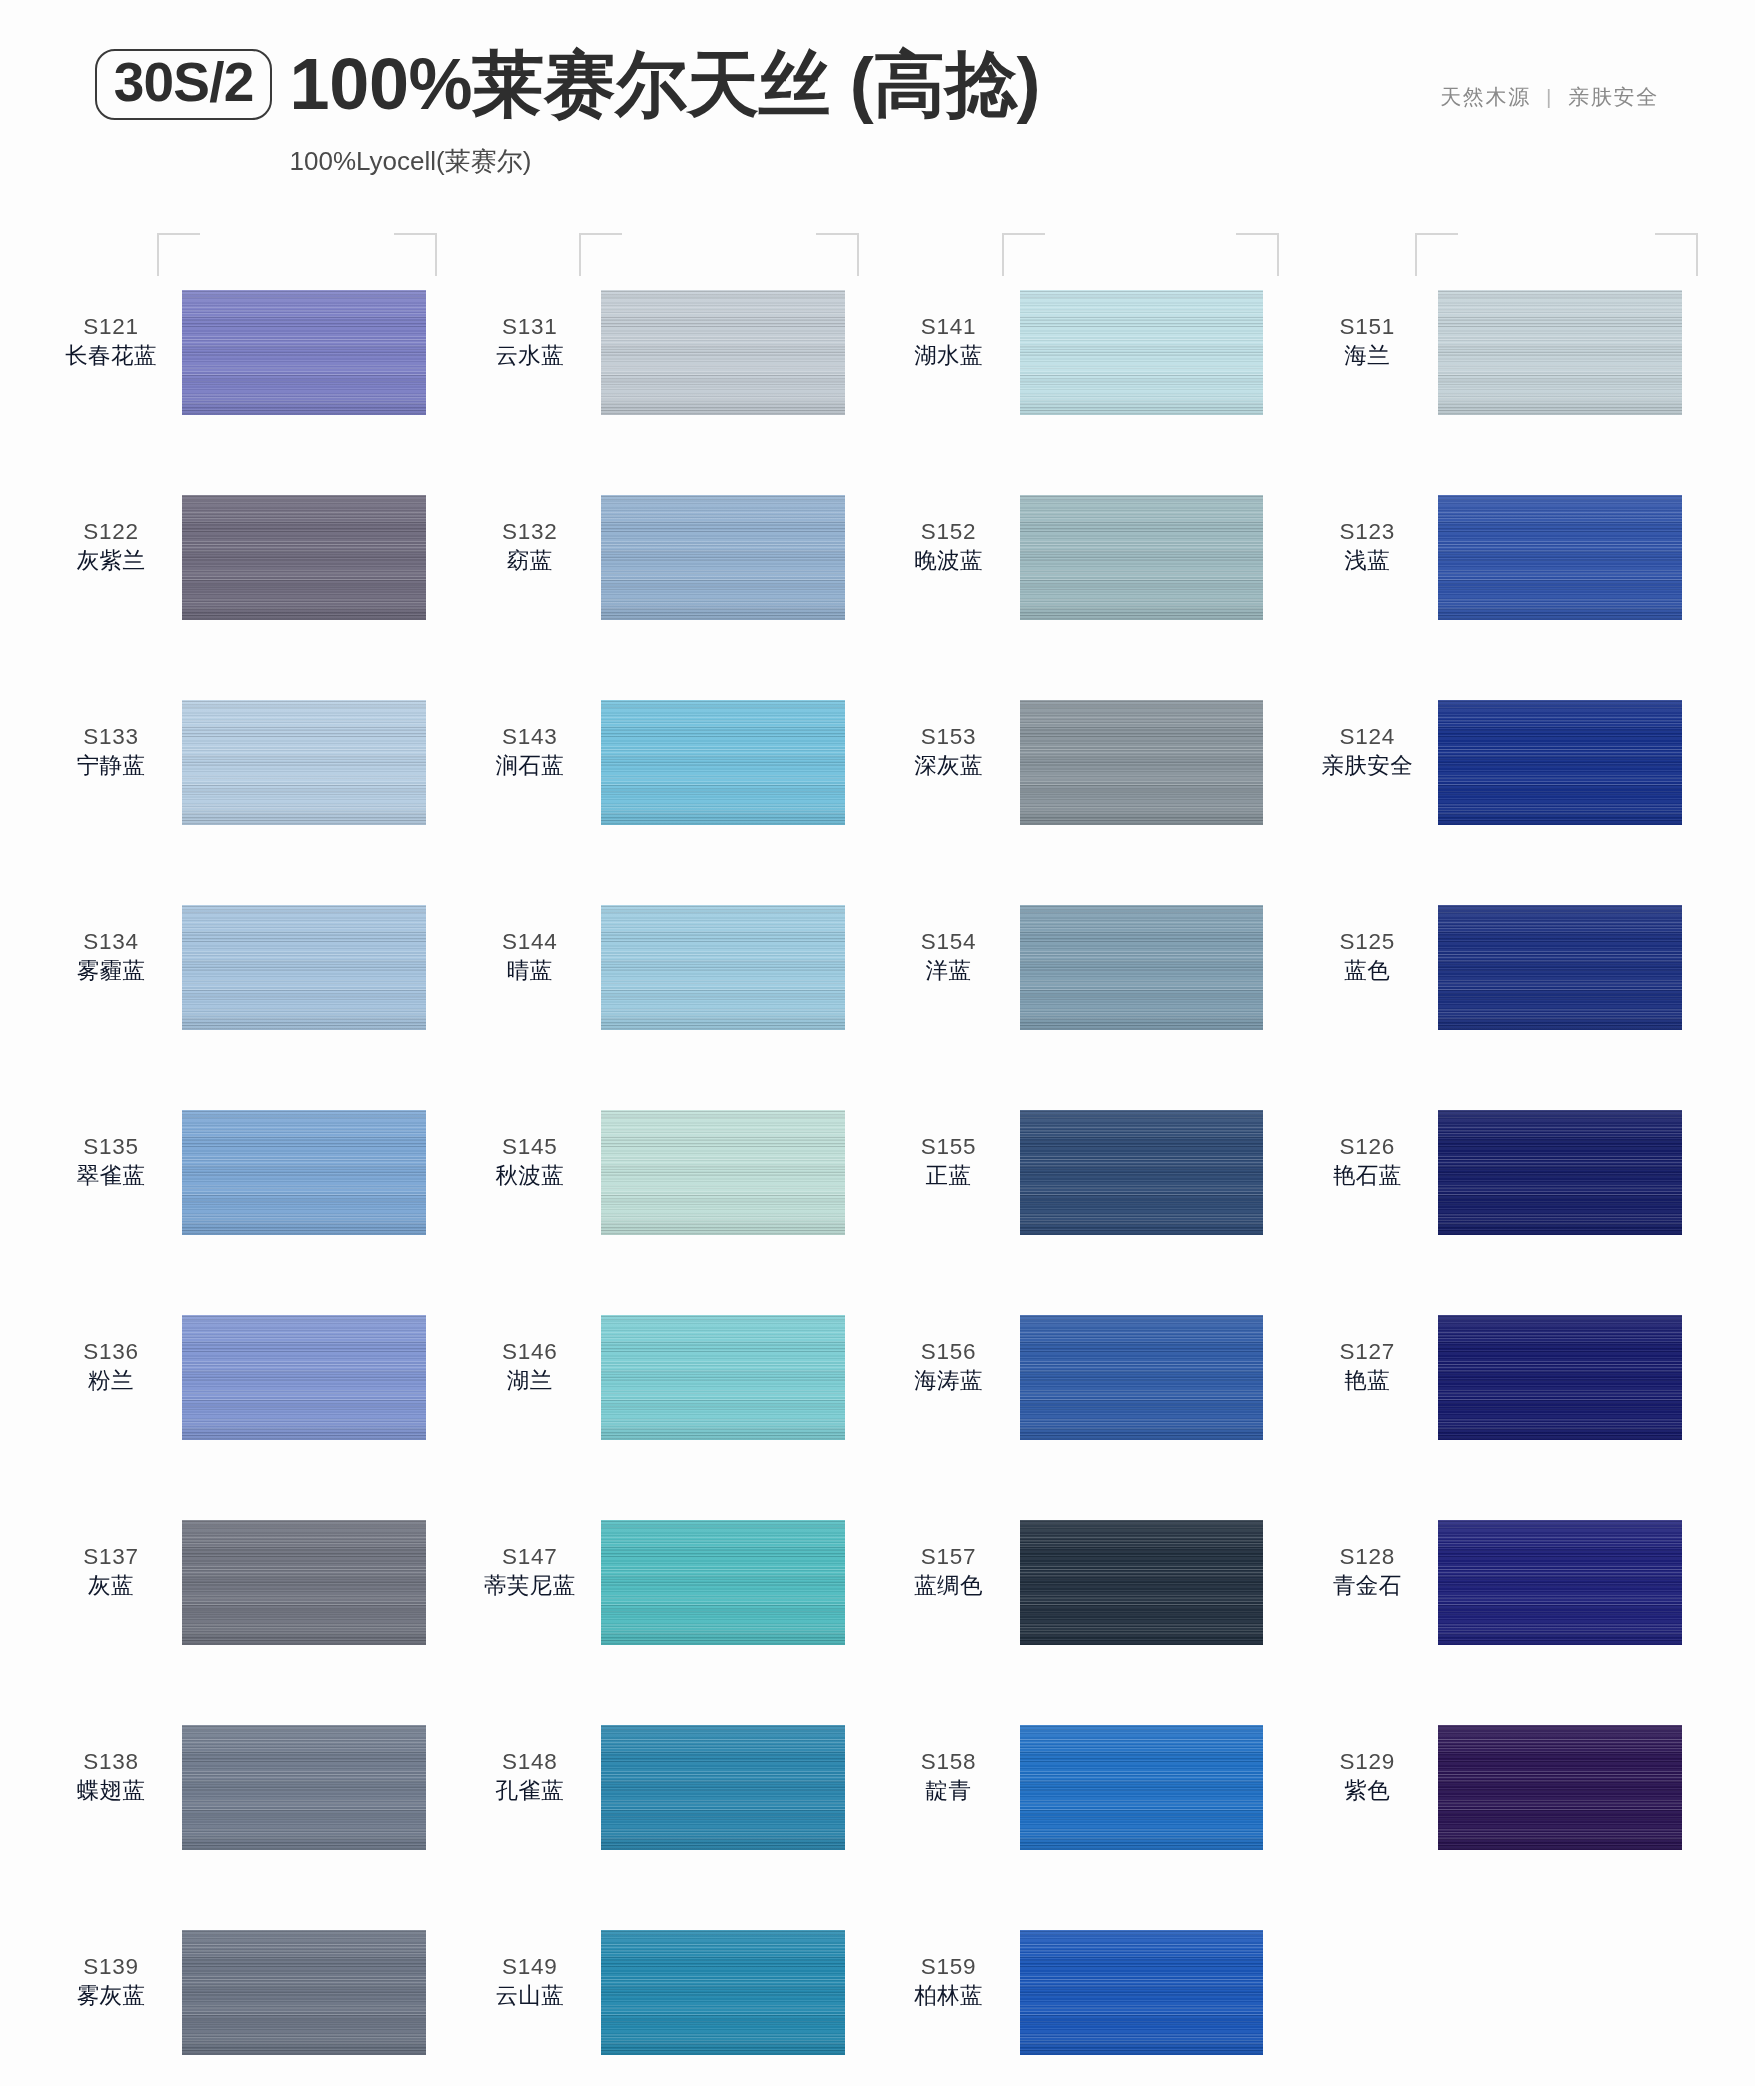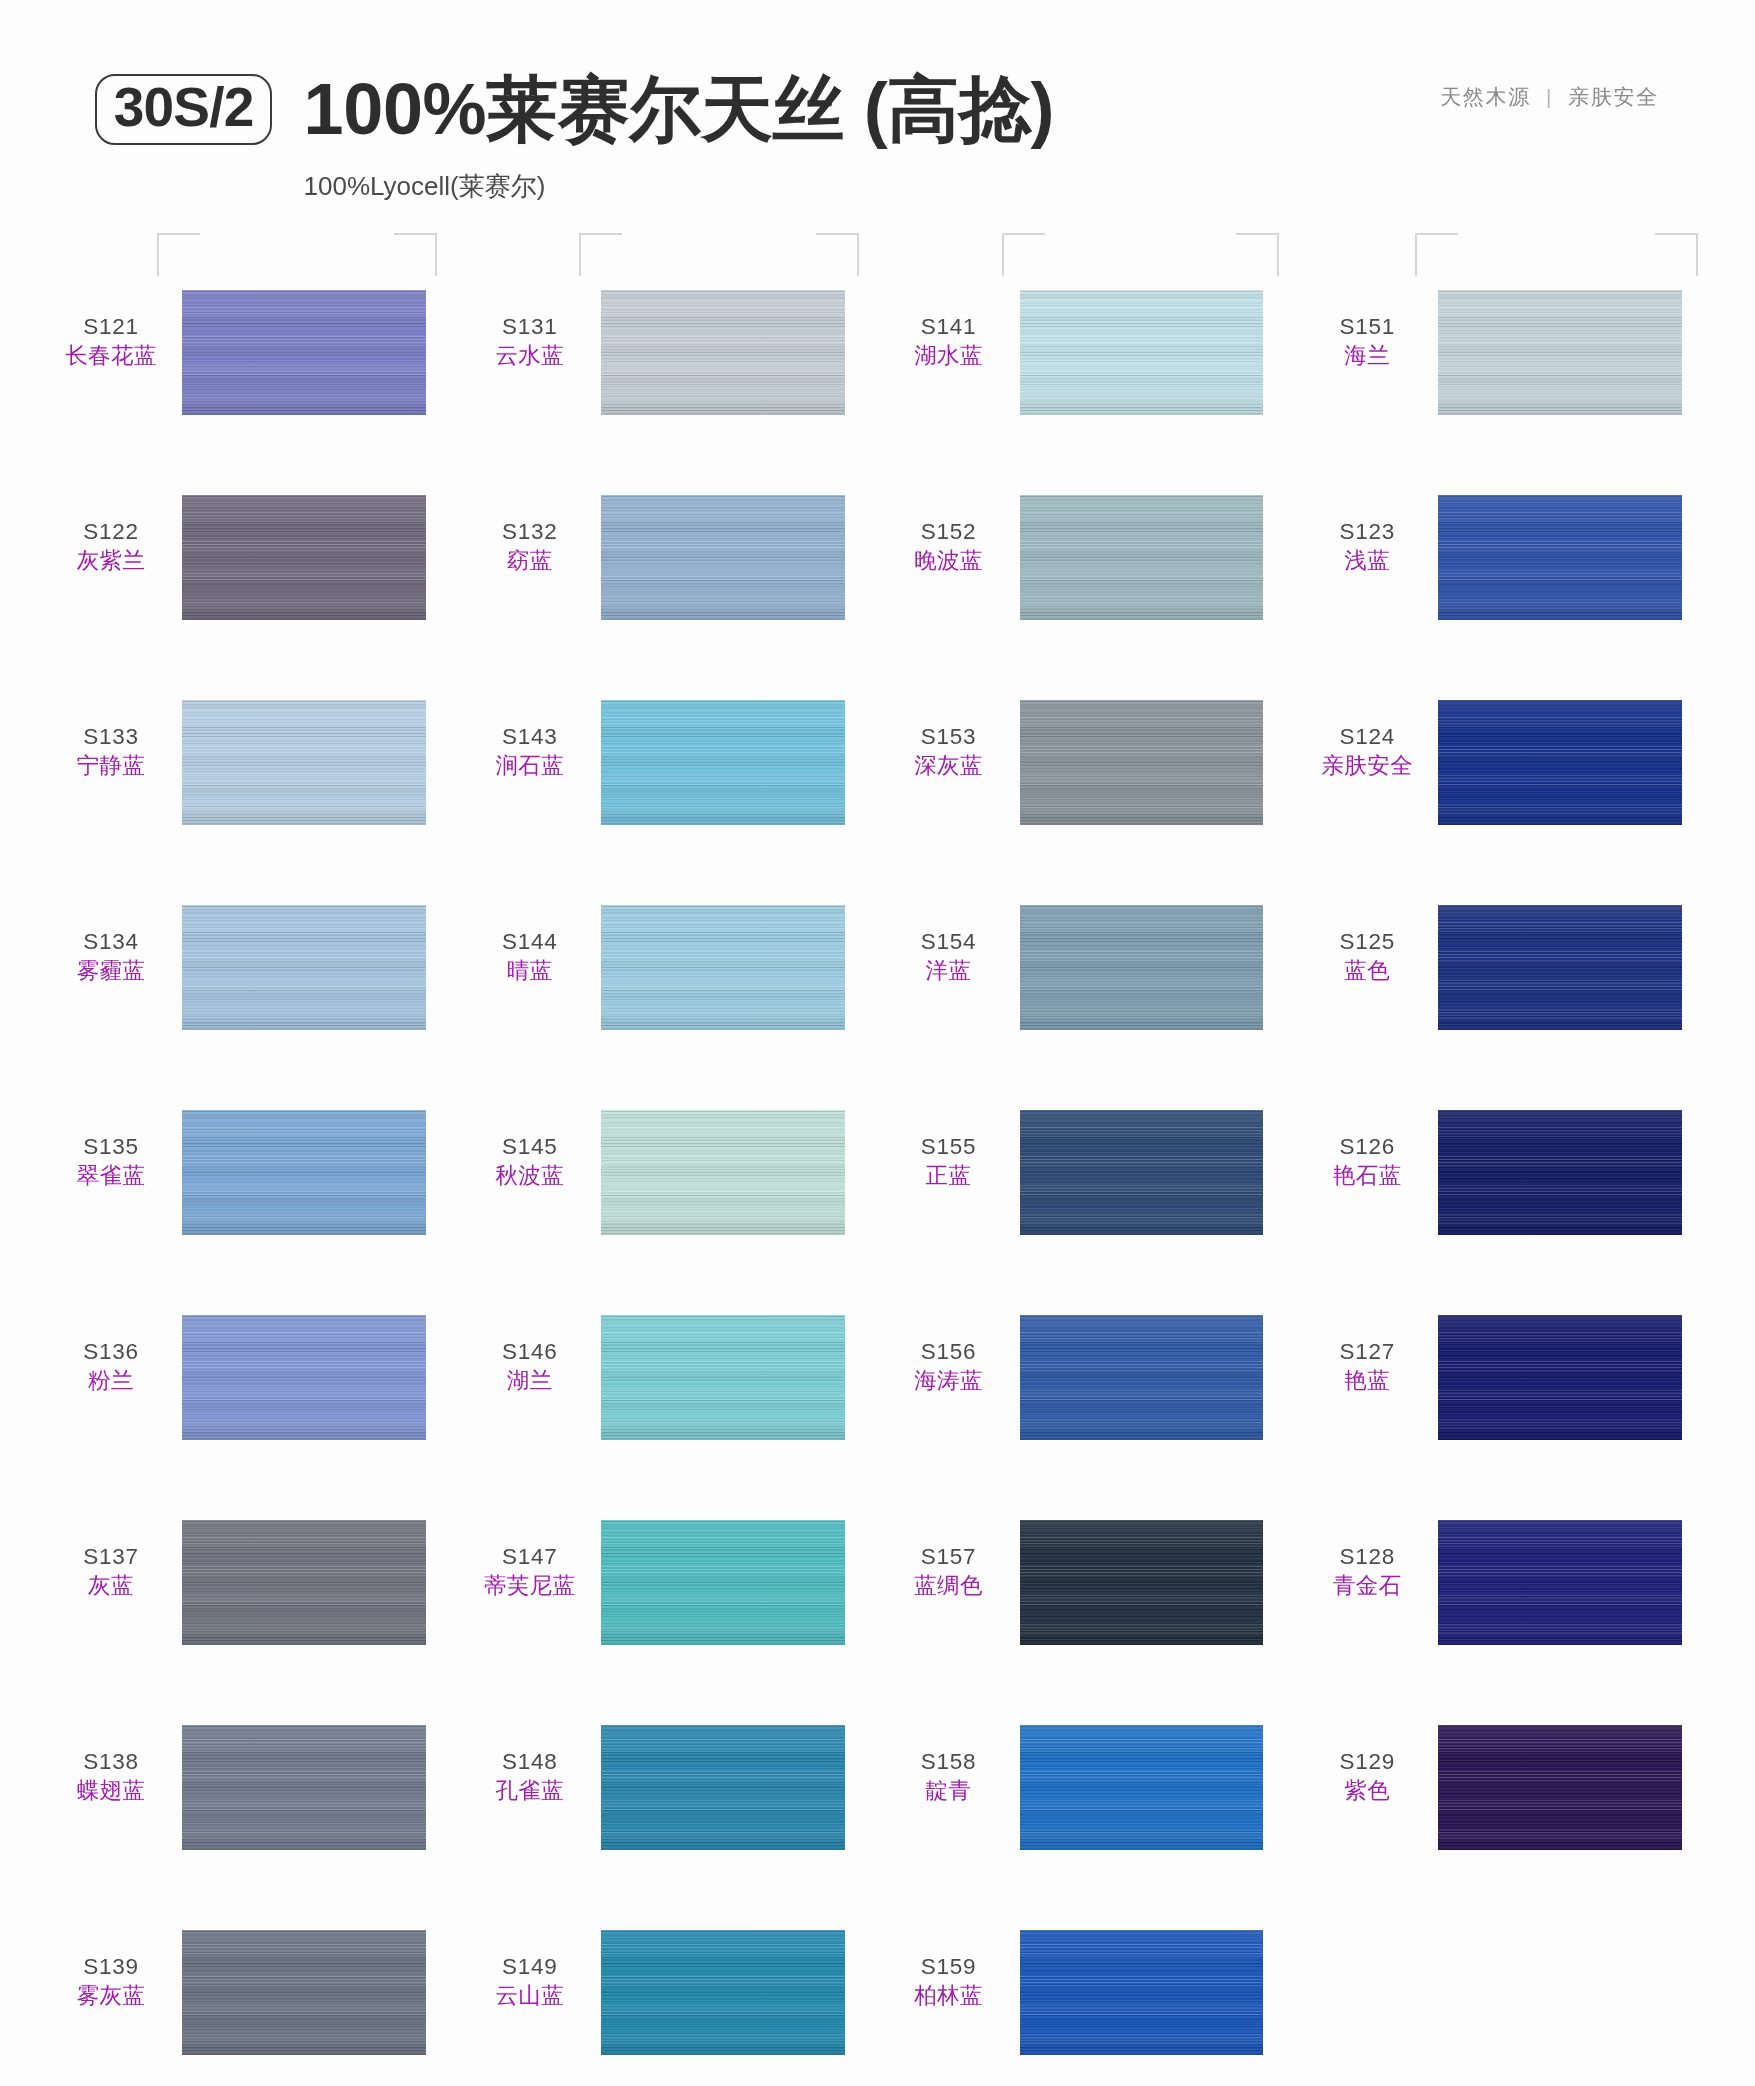--- a/index.html
+++ b/index.html
@@ -20,24 +20,23 @@
 
   
   .header {
     position: absolute;
     left: 0; top: 0;
     width: 1756px;
     height: 200px;
   }
   .header-left {
     position: absolute;
-    left: 95px; top: 74px;
+    left: 95px; top: 49px;
     display: flex;
     align-items: flex-start;
-    gap: 14px;
   }
   .count-badge {
     border: 2.9px solid #3a3a3a;
     border-radius: 20px;
     padding: 4.2px 16.7px 7.5px 16.7px;
     font-size: 55px;
     font-weight: 700;
     letter-spacing: -0.8px;
     color: #2e2e2e;
     line-height: 1.0;
@@ -125,21 +124,21 @@
     font-weight: 400;
     letter-spacing: 0.8px;
     color: #4b4b4b;
     line-height: 1.22;
     white-space: nowrap;
   }
   .name {
     font-size: 22.5px;
     font-weight: 400;
     letter-spacing: 0.4px;
-    color: #a21caf;
+    color: #0f172a;
     line-height: 1.22;
     margin-top: 1.7px;
     white-space: nowrap;
   }
   .swatch-wrap {
     flex: 1 1 auto;
     padding-right: 33px;
   }
   .swatch {
     width: 100%;

